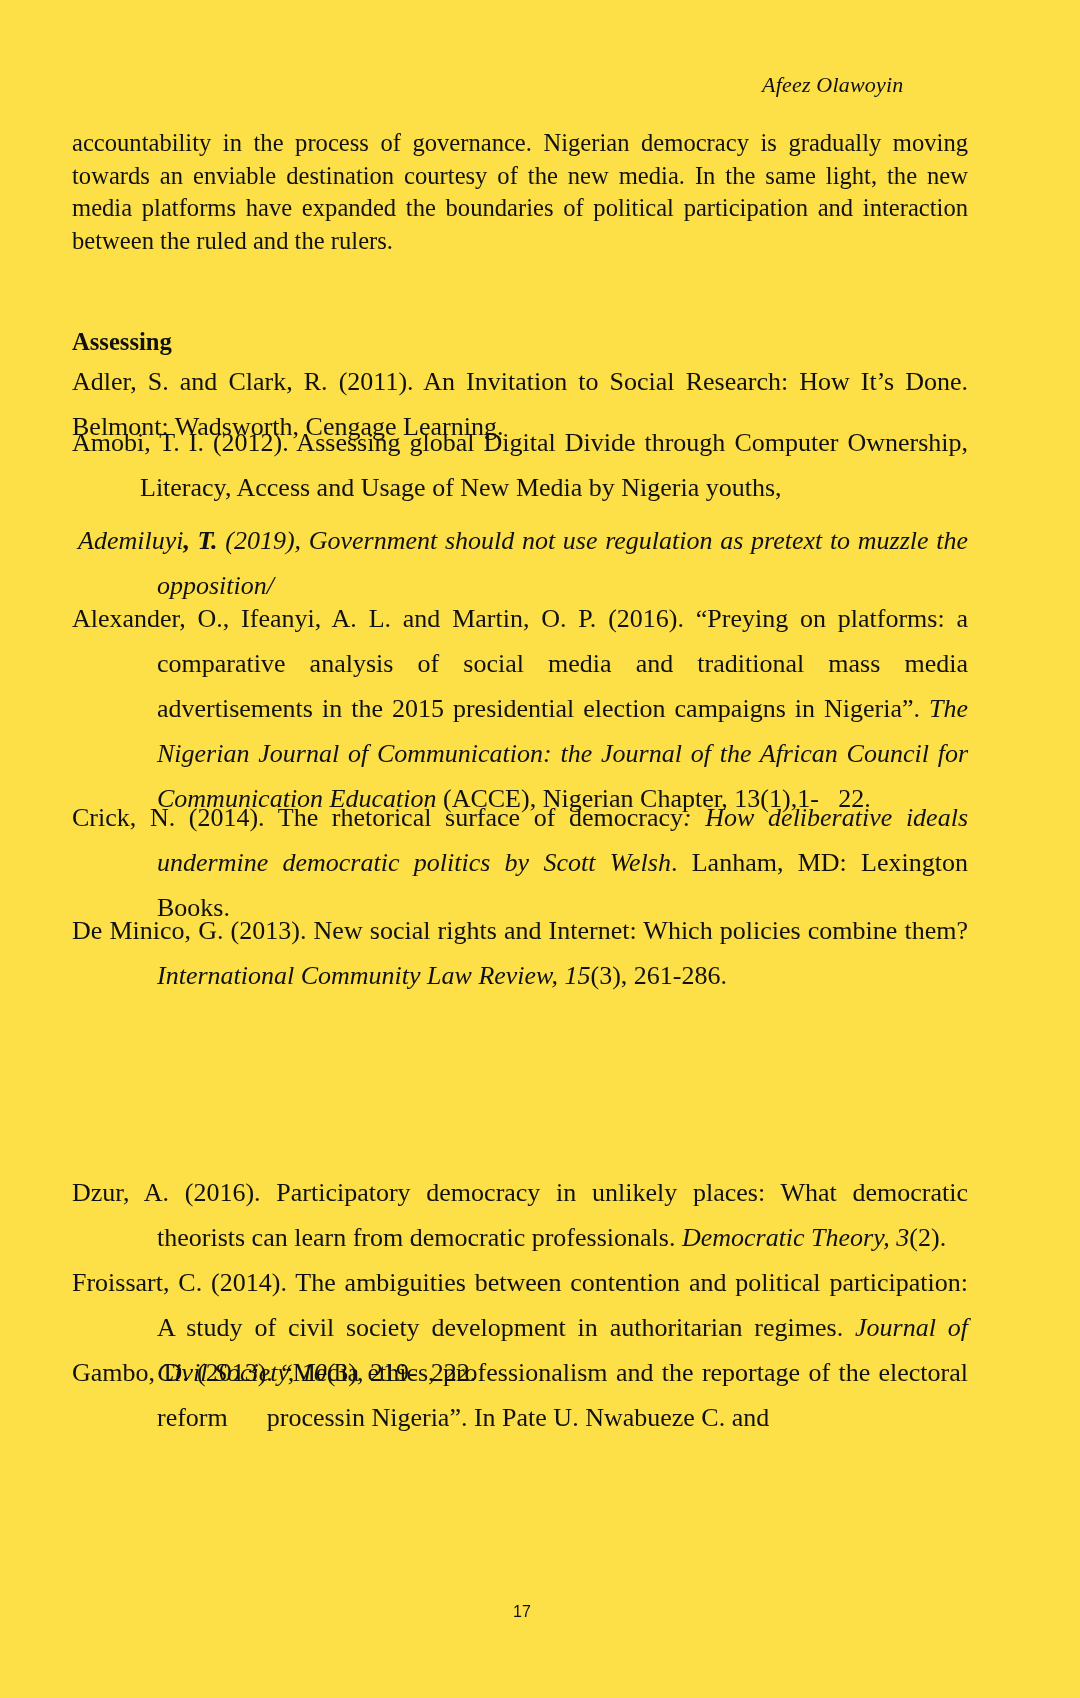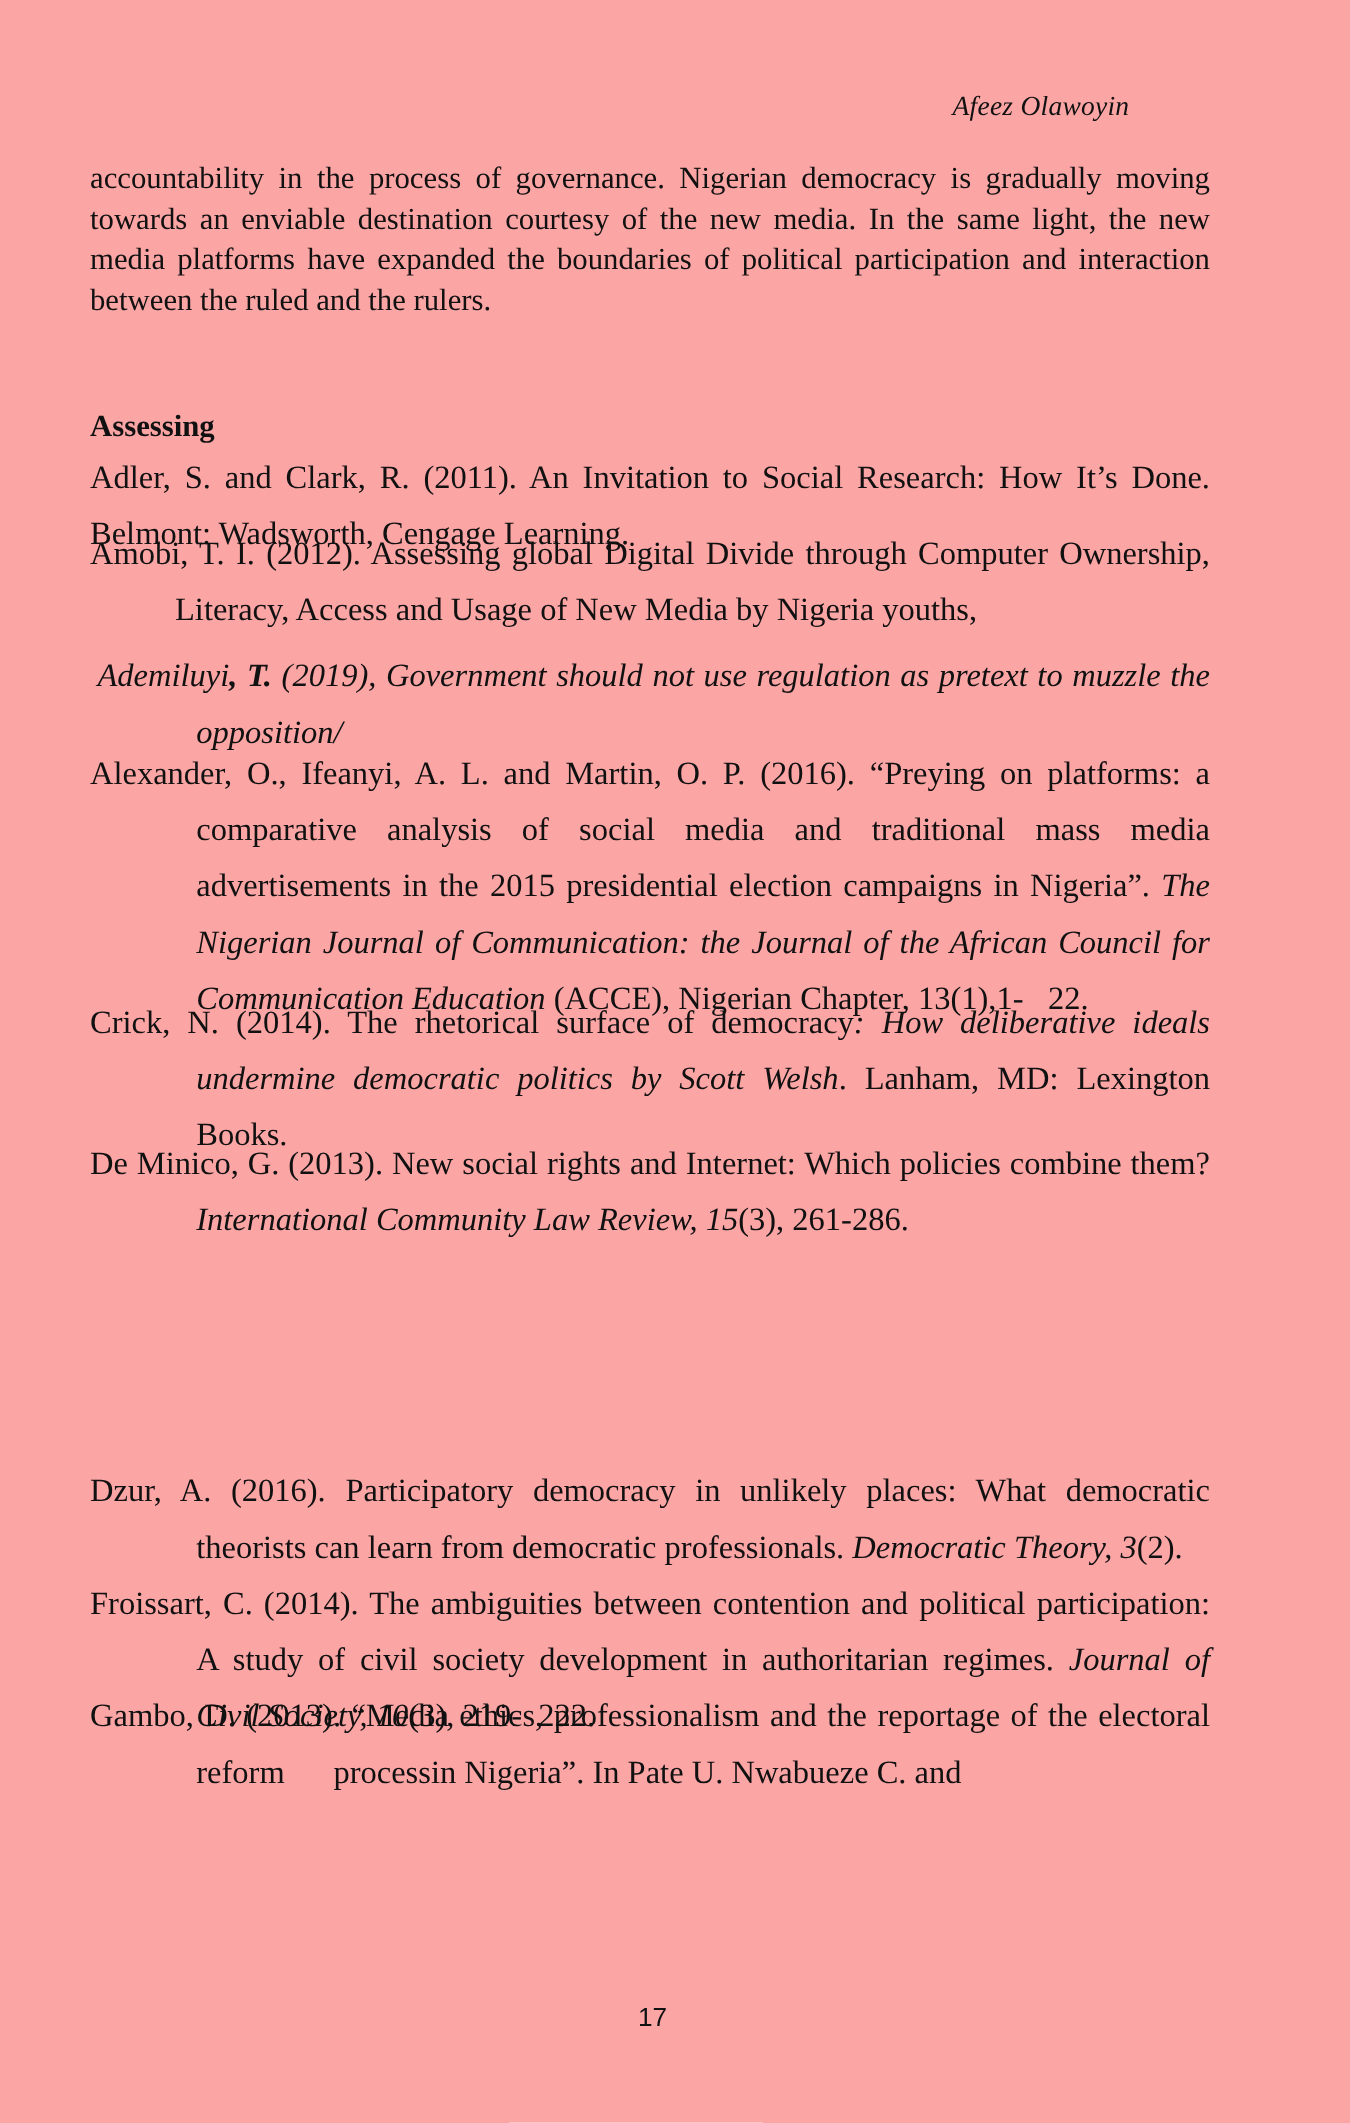--- a/index.html
+++ b/index.html
@@ -1,30 +1,30 @@
 <!DOCTYPE html>
 <html><head>
 <meta charset="utf-8">
 <style>
   html, body { margin: 0; padding: 0; background: #ffffff; }
   body { width: 1080px; height: 1698px; position: relative; overflow: hidden; color: #111; }
-  .page { position: absolute; left: 0; top: 0; width: 1080px; height: 1698px; background: #fca5a5; }
+  .page { position: absolute; left: 0; top: 0; width: 1080px; height: 1698px; background: #fde047; }
   .serif { font-family: "Liberation Serif", "DejaVu Serif", serif; }
   .running-head { position: absolute; left: 762px; top: 72px; font-size: 22px; font-style: italic; letter-spacing: 0.2px; }
   .block { position: absolute; left: 72px; width: 896px; font-size: 24.6px; line-height: 32.6px; text-align: justify; }
   .body-para { top: 127px; }
   .refs-heading { position: absolute; left: 72px; top: 326px; font-size: 24.6px; font-weight: bold; line-height: 32.6px; }
   .ref { position: absolute; left: 72px; width: 896px; font-size: 26px; line-height: 45px; text-align: justify; }
   .ref.hang157 { padding-left: 85px; text-indent: -85px; width: 811px; }
   .ref.hang140 { padding-left: 68px; text-indent: -68px; width: 828px; }
   .ref.hang-ademiluyi { left: 78px; padding-left: 79px; text-indent: -79px; width: 811px; }
   .ref.full-indent { left: 157px; width: 811px; }
   i { font-style: italic; }
   b { font-weight: bold; }
-  .page-number { position: absolute; left: 0; width: 1044px; text-align: center; top: 1603px; font-family: "Liberation Sans", "DejaVu Sans", sans-serif; font-size: 21px; }
+  .page-number { position: absolute; left: 0; width: 1044px; text-align: center; top: 1603px; font-family: "Liberation Sans", "DejaVu Sans", sans-serif; font-size: 16px; }
   span.seg { white-space: pre-wrap; }
 </style>
 </head>
 <body>
 
 <div class="page">
 
   <div class="running-head serif">Afeez Olawoyin</div>
 
   <div class="block body-para serif">accountability in the process of governance. Nigerian democracy is gradually moving towards an enviable destination courtesy of the new media. In the same light, the new media platforms have expanded the boundaries of political participation and interaction between the ruled and the rulers.</div>

